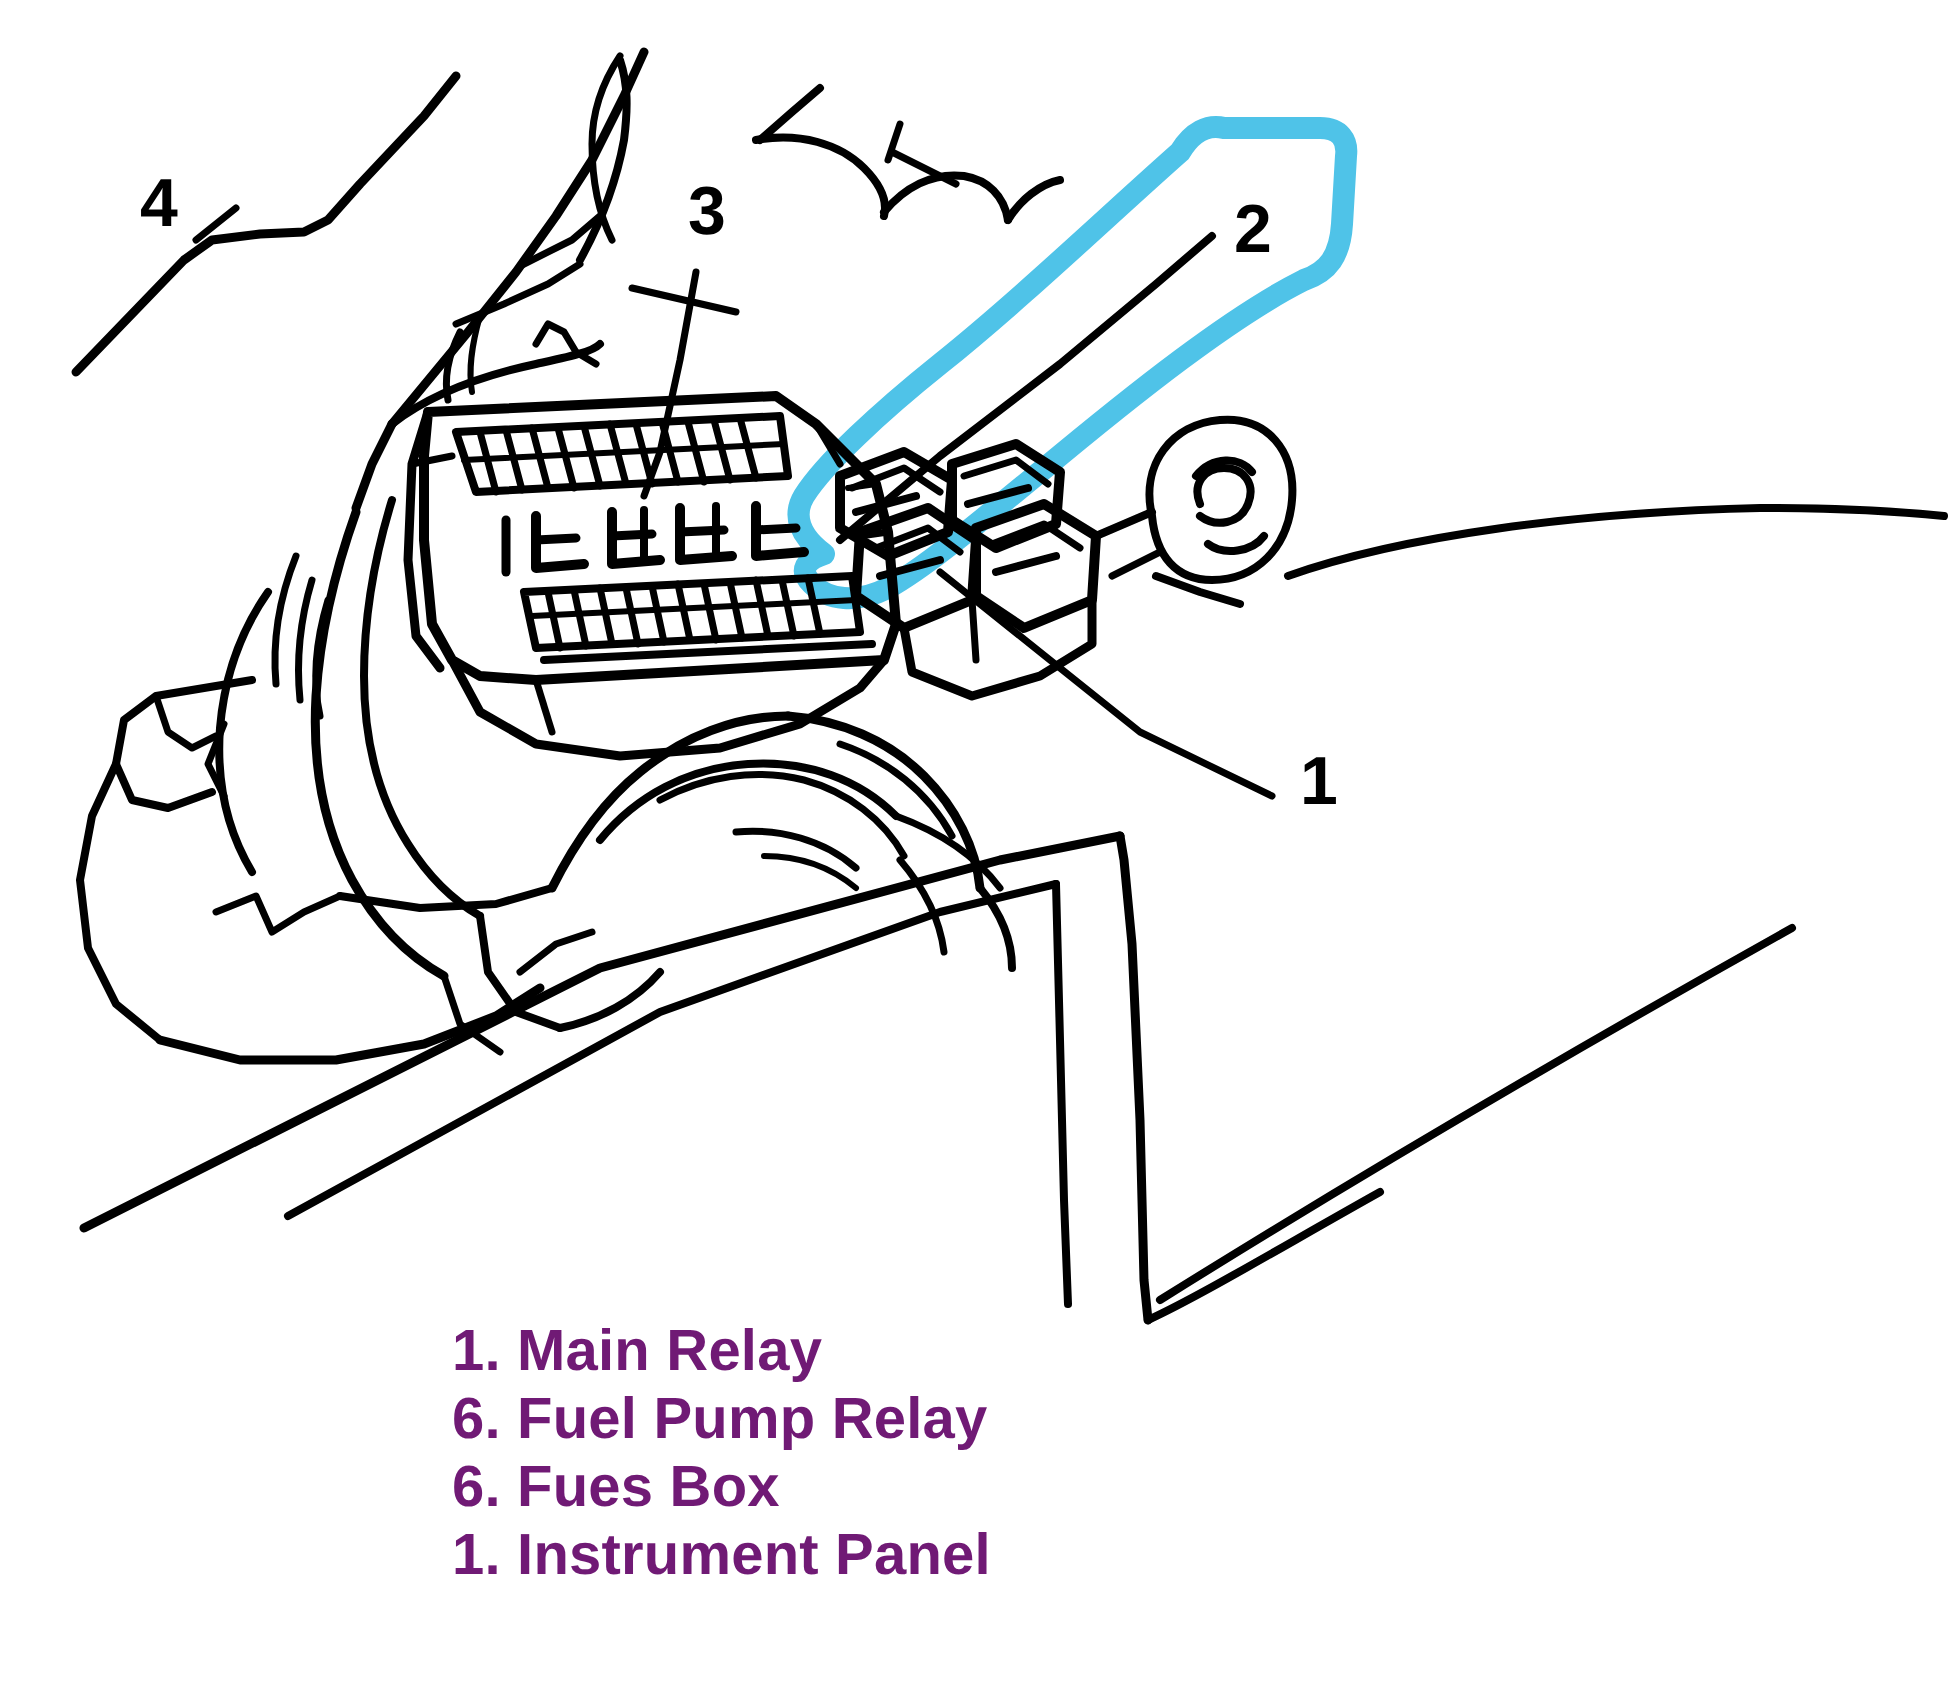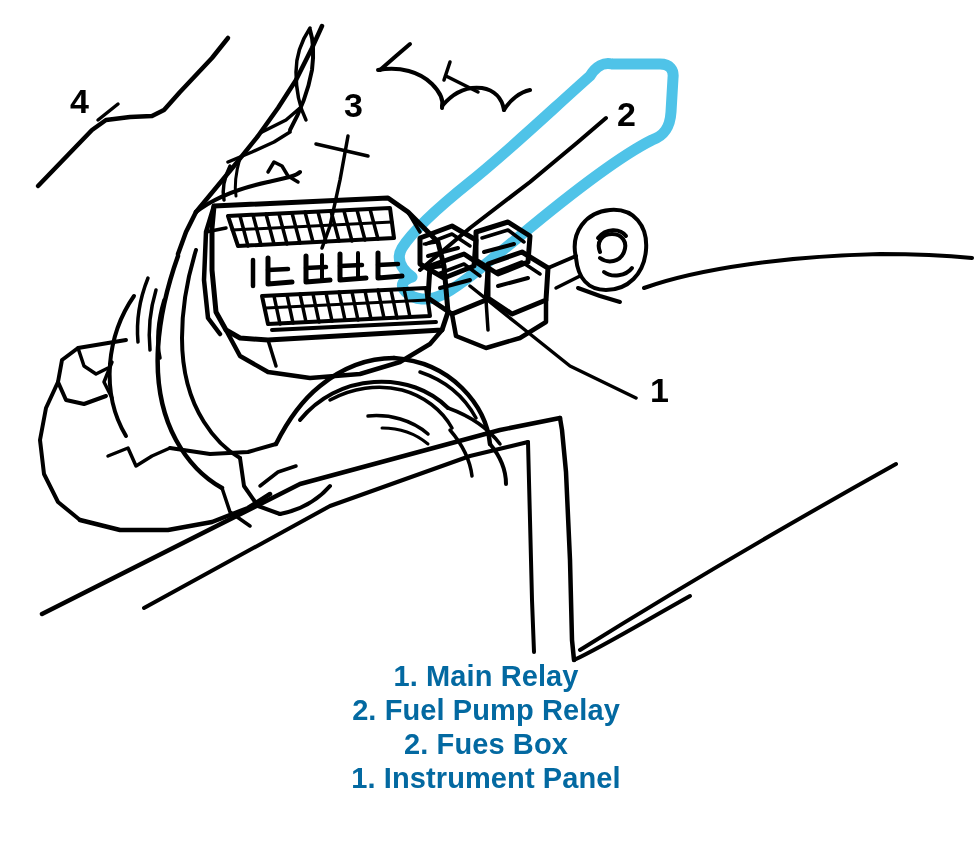--- a/index.html
+++ b/index.html
@@ -36,24 +36,23 @@
     left: 226px;
     top: 659px;
     width: 520px;
   }
   .legend-row {
     display: block;
     font-family: "Liberation Sans", sans-serif;
     font-weight: bold;
     font-size: 29px;
     line-height: 34px;
-    color: #0369a1;
+    color: #701a75;
     white-space: pre;
     letter-spacing: 0.1px;
-    text-align: center;
   }
   .callout-num {
     font-family: "Liberation Sans", sans-serif;
     font-weight: bold;
     font-size: 34px;
     fill: #000000;
   }
 </style>
 </head>
 <body>
@@ -277,18 +276,18 @@
       <text class="callout-num" x="70" y="113">4</text>
       <text class="callout-num" x="344" y="117">3</text>
       <text class="callout-num" x="617" y="126">2</text>
       <text class="callout-num" x="650" y="402">1</text>
     </g>
 
   </svg>
 
   <div class="legend">
     <span class="legend-row">1. Main Relay</span>
-    <span class="legend-row">2. Fuel Pump Relay</span>
-    <span class="legend-row">2. Fues Box</span>
+    <span class="legend-row">6. Fuel Pump Relay</span>
+    <span class="legend-row">6. Fues Box</span>
     <span class="legend-row">1. Instrument Panel</span>
   </div>
 
 </div>
 
 </body></html>

